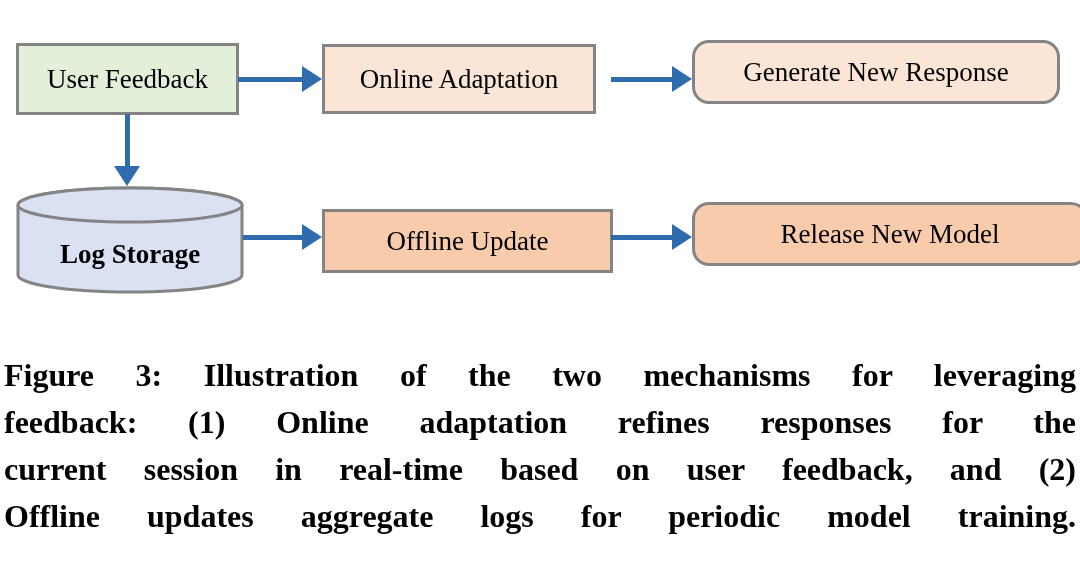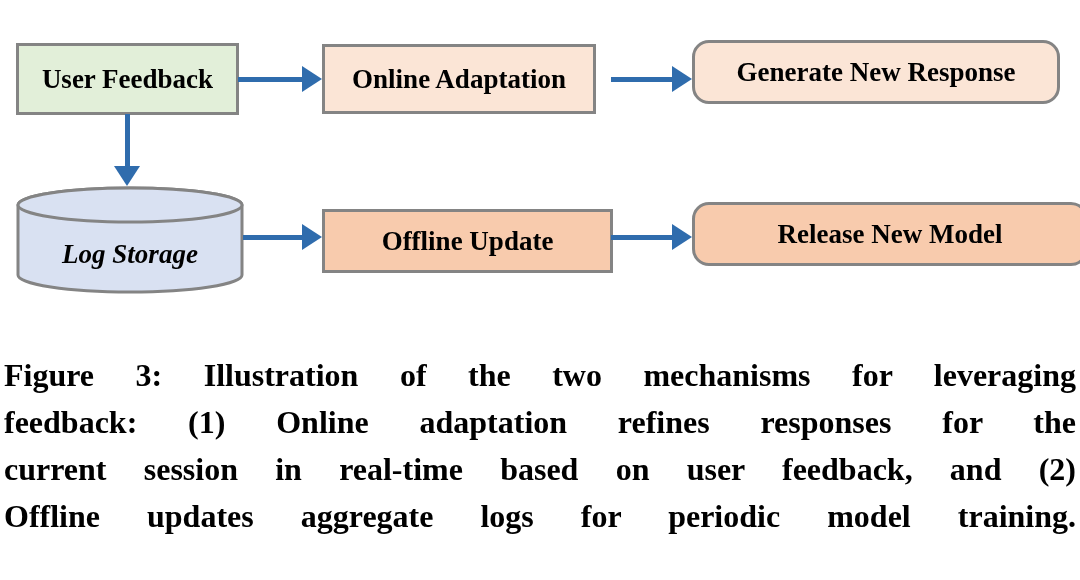--- a/index.html
+++ b/index.html
@@ -12,34 +12,34 @@
   }
   html,body{margin:0;padding:0;background:#ffffff;}
   .canvas{
     position:relative;width:1080px;height:580px;background:#ffffff;
     overflow:hidden;font-family:"Liberation Serif",serif;
   }
   
   .node{
     position:absolute;display:flex;align-items:center;justify-content:center;
     box-sizing:border-box;border:3px solid var(--border);
-    font-weight:700;font-size:27px;color:#000;text-align:center;
+    font-weight:400;font-size:27px;color:#000;text-align:center;
   }
   .node-user-feedback{left:16px;top:43px;width:223px;height:72px;background:var(--green);}
   .node-online-adaptation{left:322px;top:44px;width:274px;height:70px;background:var(--peach);justify-content:center;}
   .node-generate-new-response{left:692px;top:40px;width:368px;height:64px;background:var(--peach);border-radius:17px;}
   .node-offline-update{left:322px;top:209px;width:291px;height:64px;background:var(--orange);text-align:right;}
   .node-release-new-model{left:692px;top:202px;width:396px;height:64px;background:var(--orange);border-radius:17px;}
   
   .cylinder{position:absolute;left:15px;top:185px;width:230px;height:110px;}
   .cylinder svg{position:absolute;left:0;top:0;display:block;}
   .cylinder .cyl-label{
     position:absolute;left:0;right:0;top:36px;bottom:8px;
     display:flex;align-items:center;justify-content:center;
-    font-weight:700;font-size:27px;color:#000;font-style:italic;
+    font-weight:700;font-size:27px;color:#000;
   }
   
   .arrow{position:absolute;}
   .arrow-right{height:26px;}
   .arrow-right .shaft{position:absolute;left:0;right:14px;top:10.5px;height:5px;background:var(--arrow);}
   .arrow-right .head{
     position:absolute;right:0;top:0;width:0;height:0;
     border-left:20px solid var(--arrow);
     border-top:13px solid transparent;border-bottom:13px solid transparent;
   }

